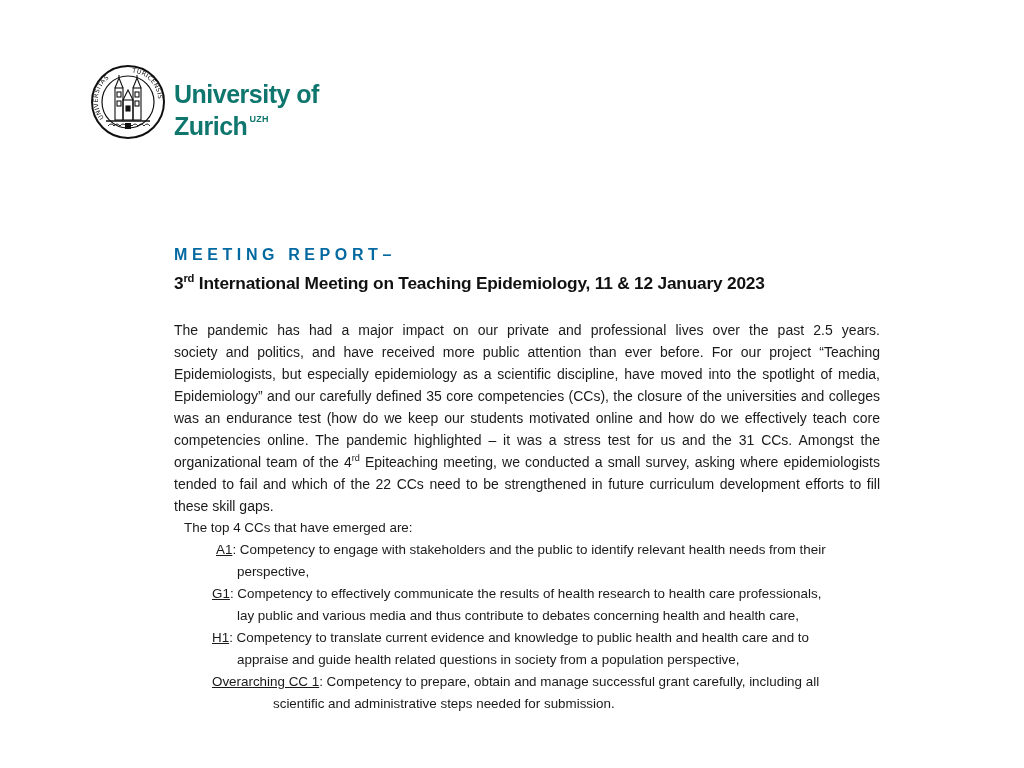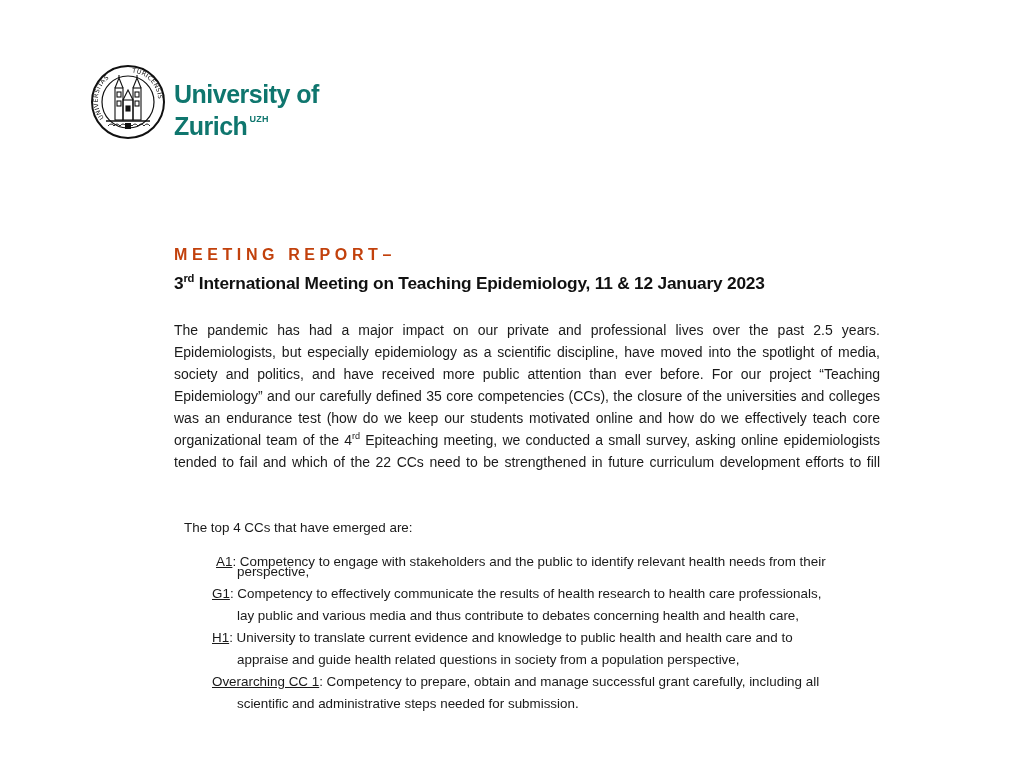--- a/index.html
+++ b/index.html
@@ -43,21 +43,21 @@
       letter-spacing: 0.3px;
       text-align: center;
     }
     .report-label {
       position: absolute;
       left: 174px;
       top: 246px;
       font-weight: bold;
       font-size: 16px;
       letter-spacing: 4.6px;
-      color: #c2410c;
+      color: #0369a1;
     }
     .report-title {
       position: absolute;
       left: 174px;
       top: 273px;
       font-weight: bold;
       font-size: 17.3px;
       color: #111;
       white-space: nowrap;
       letter-spacing: -0.2px;
@@ -157,33 +157,35 @@
 <div class="brand">
   <div>University of</div>
   <div><span>Zurich</span><span class="uzh">UZH</span></div>
 </div>
 
 <div class="report-label">MEETING REPORT–</div>
 <div class="report-title"><span>3</span><sup>rd</sup><span> International Meeting on Teaching Epidemiology, 11 &amp; 12 January 2023</span></div>
 
 <div class="para p1">
   <span class="line">The pandemic has had a major impact on our private and professional lives over the past 2.5 years.</span>
+  <span class="line">society and politics, and have received more public attention than ever before. For our project “Teaching</span>
   <span class="line">Epidemiologists, but especially epidemiology as a scientific discipline, have moved into the spotlight of media,</span>
-  <span class="line">society and politics, and have received more public attention than ever before. For our project “Teaching</span>
   <span class="line">Epidemiology” and our carefully defined 35 core competencies (CCs), the closure of the universities and colleges</span>
   <span class="line">was an endurance test (how do we keep our students motivated online and how do we effectively teach core</span>
-  <span class="line"><span>organizational team of the 4</span><sup>rd</sup><span> Epiteaching meeting, we conducted a small survey, asking online epidemiologists</span></span>
+  <span class="line">competencies online. The pandemic highlighted – it was a stress test for us and the 31 CCs. Amongst the</span>
+  <span class="line"><span>organizational team of the 4</span><sup>rd</sup><span> Epiteaching meeting, we conducted a small survey, asking where epidemiologists</span></span>
   <span class="line">tended to fail and which of the 22 CCs need to be strengthened in future curriculum development efforts to fill</span>
+  <span class="line last">these skill gaps.</span>
 </div>
 
 <div class="intro-top4">The top 4 CCs that have emerged are:</div>
 
-<div class="cc-item" style="left:216px; top:539px;margin-top:12px;"><span class="cc-code">A1</span><span>: Competency to engage with stakeholders and the public to identify relevant health needs from their</span></div>
+<div class="cc-item" style="left:216px; top:539px;"><span class="cc-code">A1</span><span>: Competency to engage with stakeholders and the public to identify relevant health needs from their</span></div>
 <div class="cc-cont" style="top:561px;">perspective,</div>
 
 <div class="cc-item" style="left:212px; top:583px;"><span class="cc-code">G1</span><span>: Competency to effectively communicate the results of health research to health care professionals,</span></div>
 <div class="cc-cont" style="top:605px;">lay public and various media and thus contribute to debates concerning health and health care,</div>
 
-<div class="cc-item" style="left:212px; top:627px;"><span class="cc-code">H1</span><span>: University to translate current evidence and knowledge to public health and health care and to</span></div>
+<div class="cc-item" style="left:212px; top:627px;"><span class="cc-code">H1</span><span>: Competency to translate current evidence and knowledge to public health and health care and to</span></div>
 <div class="cc-cont" style="top:649px;">appraise and guide health related questions in society from a population perspective,</div>
 
 <div class="cc-item" style="left:212px; top:671px;"><span class="cc-code">Overarching CC 1</span><span>: Competency to prepare, obtain and manage successful grant carefully, including all</span></div>
-<div class="cc-cont" style="top:693px;">scientific and administrative steps needed for submission.</div>
+<div class="cc-cont" style="top:693px;margin-left:36px;">scientific and administrative steps needed for submission.</div>
 
 </body></html>

